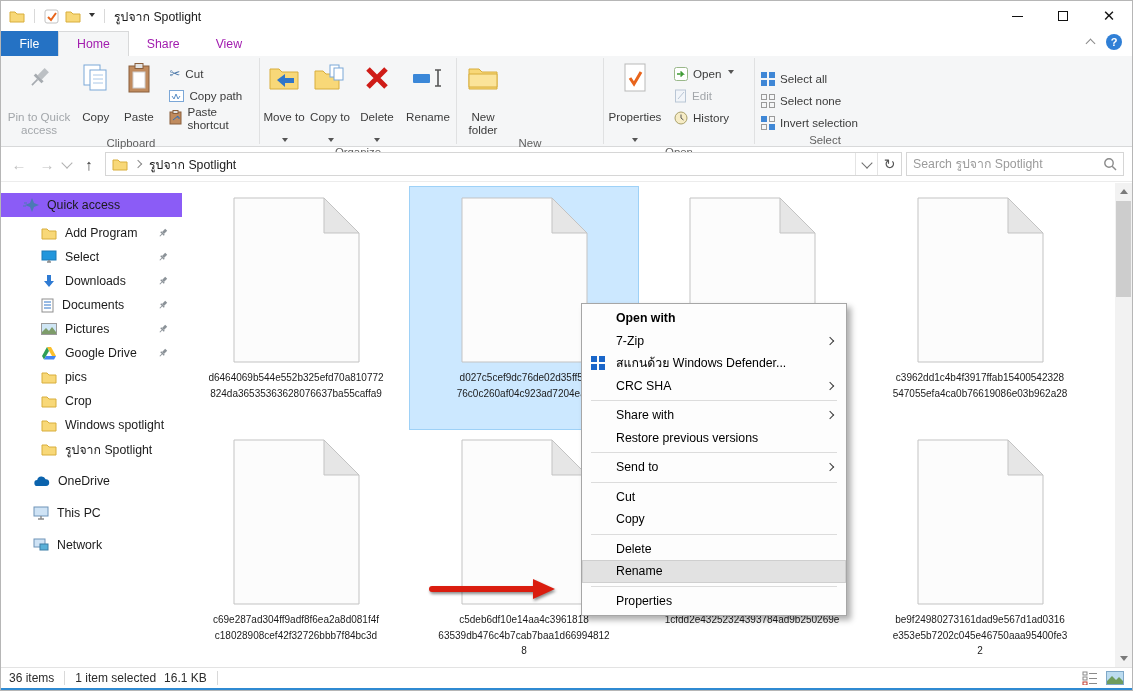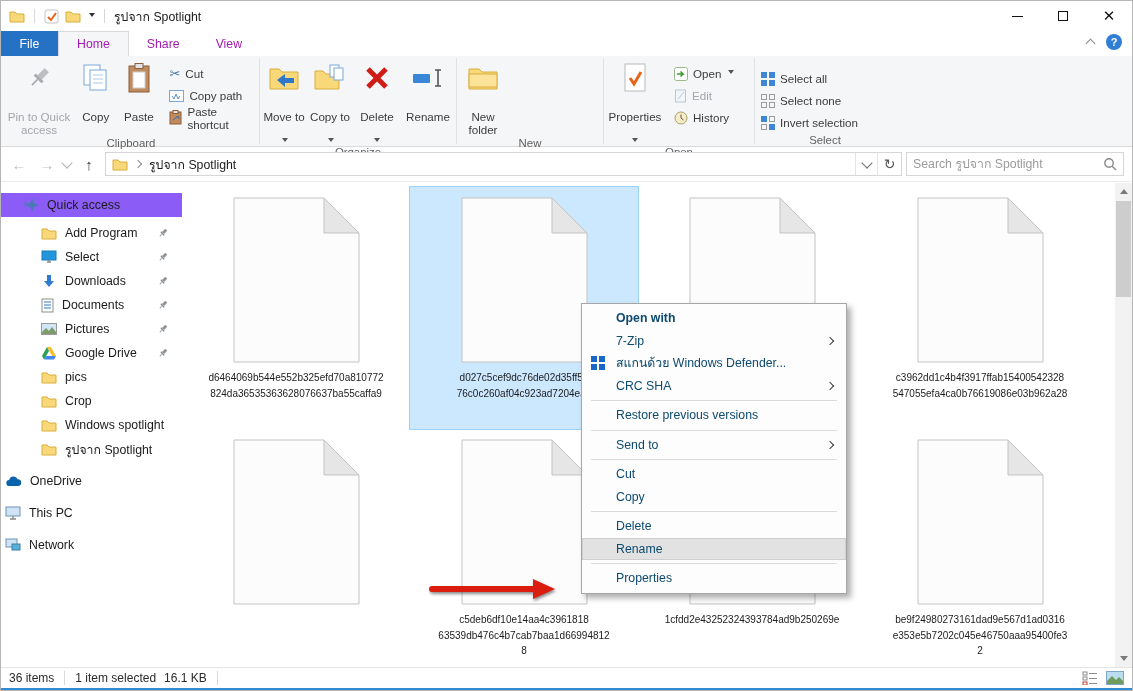--- a/index.html
+++ b/index.html
@@ -53,21 +53,21 @@
   .searchbox { width:218px; height:24px; border:1px solid #d6d6d6; background:#fff; display:flex; align-items:center; padding:0 6px; }
   .searchbox input { flex:1; border:none; outline:none; font-family:"Liberation Sans",sans-serif; font-size:12.3px; color:#444; }
   .searchbox input::placeholder { color:#9b9b9b; }
 
   
   .main { position:absolute; top:182px; left:0; right:0; bottom:23px; display:flex; background:#fff; }
   .sidebar { width:181px; padding-top:10px; }
   .side-item { height:24px; display:flex; align-items:center; gap:8px; padding-left:40px; font-size:12.3px; color:#1b1b1b; position:relative; }
   .side-head { padding-left:22px; }
   .side-sel { background:#8b5cf6; }
-  .side-root { padding-left:4px;text-align:center; }
+  .side-root { padding-left:32px;text-align:center; }
   .side-gap { height:8px; }
   .pin-right { position:absolute; right:14px; top:7px; }
 
   .content { position:relative; flex:1; display:flex; flex-wrap:wrap; align-content:flex-start; padding-top:4px; }
   .tile { width:228px; height:242px; display:flex; flex-direction:column; align-items:center; }
   .tile .thumb { margin-top:10px; }
   .fname { margin-top:7px; font-size:10px; line-height:15.5px; color:#1b1b1b; text-align:center; width:210px; }
   .tile-sel { background:#cce8ff; outline:1px solid #9ed1f7; }
   .peek .fname { text-align:right; padding-right:14px; }
 
@@ -77,21 +77,21 @@
   .tri-dn { width:0; height:0; border:4px solid transparent; border-top:5px solid #7a7a7a; margin-bottom:-4px; }
   .vs-thumb { position:absolute; left:1px; top:18px; width:15px; height:96px; background:#cdcdcd; }
 
   
   .statusbar { position:absolute; left:0; right:0; bottom:0; height:23px; border-top:1px solid #e3e3e3; display:flex; align-items:center; font-size:12px; color:#2b2b2b; padding:0 8px; background:#fff; border-bottom:2px solid #2f8ad2; }
   .st-sep { width:1px; height:14px; background:#d9d9d9; margin:0 10px; }
   .st-right { margin-left:auto; display:flex; gap:8px; align-items:center; }
 
   
   .ctxmenu { position:absolute; left:580px; top:302px; width:266px; background:#fdfdfd; border:1px solid #a6a6a6; box-shadow:4px 4px 6px rgba(0,0,0,.32); padding:3px 0; z-index:50; }
-  .ctx-item { height:22.5px; line-height:22.5px; padding-left:34px; font-size:12.3px; color:#0c4a6e; position:relative; }
+  .ctx-item { height:22.5px; line-height:22.5px; padding-left:34px; font-size:12.3px; color:#000000; position:relative; }
   .ctx-bold { font-weight:bold; }
   .ctx-hl { background:#e2e2e2; box-shadow:inset 0 0 0 1px #cfcfcf; }
   .ctx-sep { height:1px; background:#dcdcdc; margin:3px 9px; }
   .ctx-arrow { position:absolute; right:13px; top:8px; width:6px; height:6px; border-top:1.5px solid #3b3b3b; border-right:1.5px solid #3b3b3b; transform:rotate(45deg); }
   .ctx-icon { position:absolute; left:9px; top:4px; }
   .defender { width:14px; height:14px; display:grid; grid-template-columns:6px 6px; grid-template-rows:6px 6px; gap:1.5px; }
   .defender i { background:#1a66c9; }
 
   
   .red-arrow { position:absolute; left:428px; top:578px; width:126px; height:20px; z-index:60; filter:drop-shadow(1px 2px 1.5px rgba(0,0,0,.45)); }
@@ -635,20 +635,24 @@
           </div>
       </div>
 
       <div class="tile">
         <span class="thumb">
             <svg width="127" height="166">
               <polygon points="1,1 91,1 126,36 126,165 1,165" fill="#fcfcfc" stroke="#c3c3c3"></polygon>
               <polygon points="91,1 126,36 91,36" fill="#e6e6e6" stroke="#c3c3c3"></polygon>
             </svg>
           </span>
+        <div class="fname">
+            <div>c69e287ad304ff9adf8f6ea2a8d081f4f</div>
+            <div>c18028908cef42f32726bbb7f84bc3d</div>
+          </div>
       </div>
 
       <div class="tile">
         <span class="thumb">
             <svg width="127" height="166">
               <polygon points="1,1 91,1 126,36 126,165 1,165" fill="#fcfcfc" stroke="#c3c3c3"></polygon>
               <polygon points="91,1 126,36 91,36" fill="#e6e6e6" stroke="#c3c3c3"></polygon>
             </svg>
           </span>
         <div class="fname">
@@ -730,20 +734,21 @@
       <span class="ctx-icon defender">
           <i></i>
           <i></i>
           <i></i>
           <i></i>
         </span>
       <span>สแกนด้วย Windows Defender...</span>
     </div>
     <div class="ctx-item"><span>CRC SHA</span><span class="ctx-arrow"></span></div>
     <div class="ctx-sep"></div>
+    <div class="ctx-item"><span>Share with</span><span class="ctx-arrow"></span></div>
     <div class="ctx-item">Restore previous versions</div>
     <div class="ctx-sep"></div>
     <div class="ctx-item"><span>Send to</span><span class="ctx-arrow"></span></div>
     <div class="ctx-sep"></div>
     <div class="ctx-item">Cut</div>
     <div class="ctx-item">Copy</div>
     <div class="ctx-sep"></div>
     <div class="ctx-item">Delete</div>
     <div class="ctx-item ctx-hl">Rename</div>
     <div class="ctx-sep"></div>

